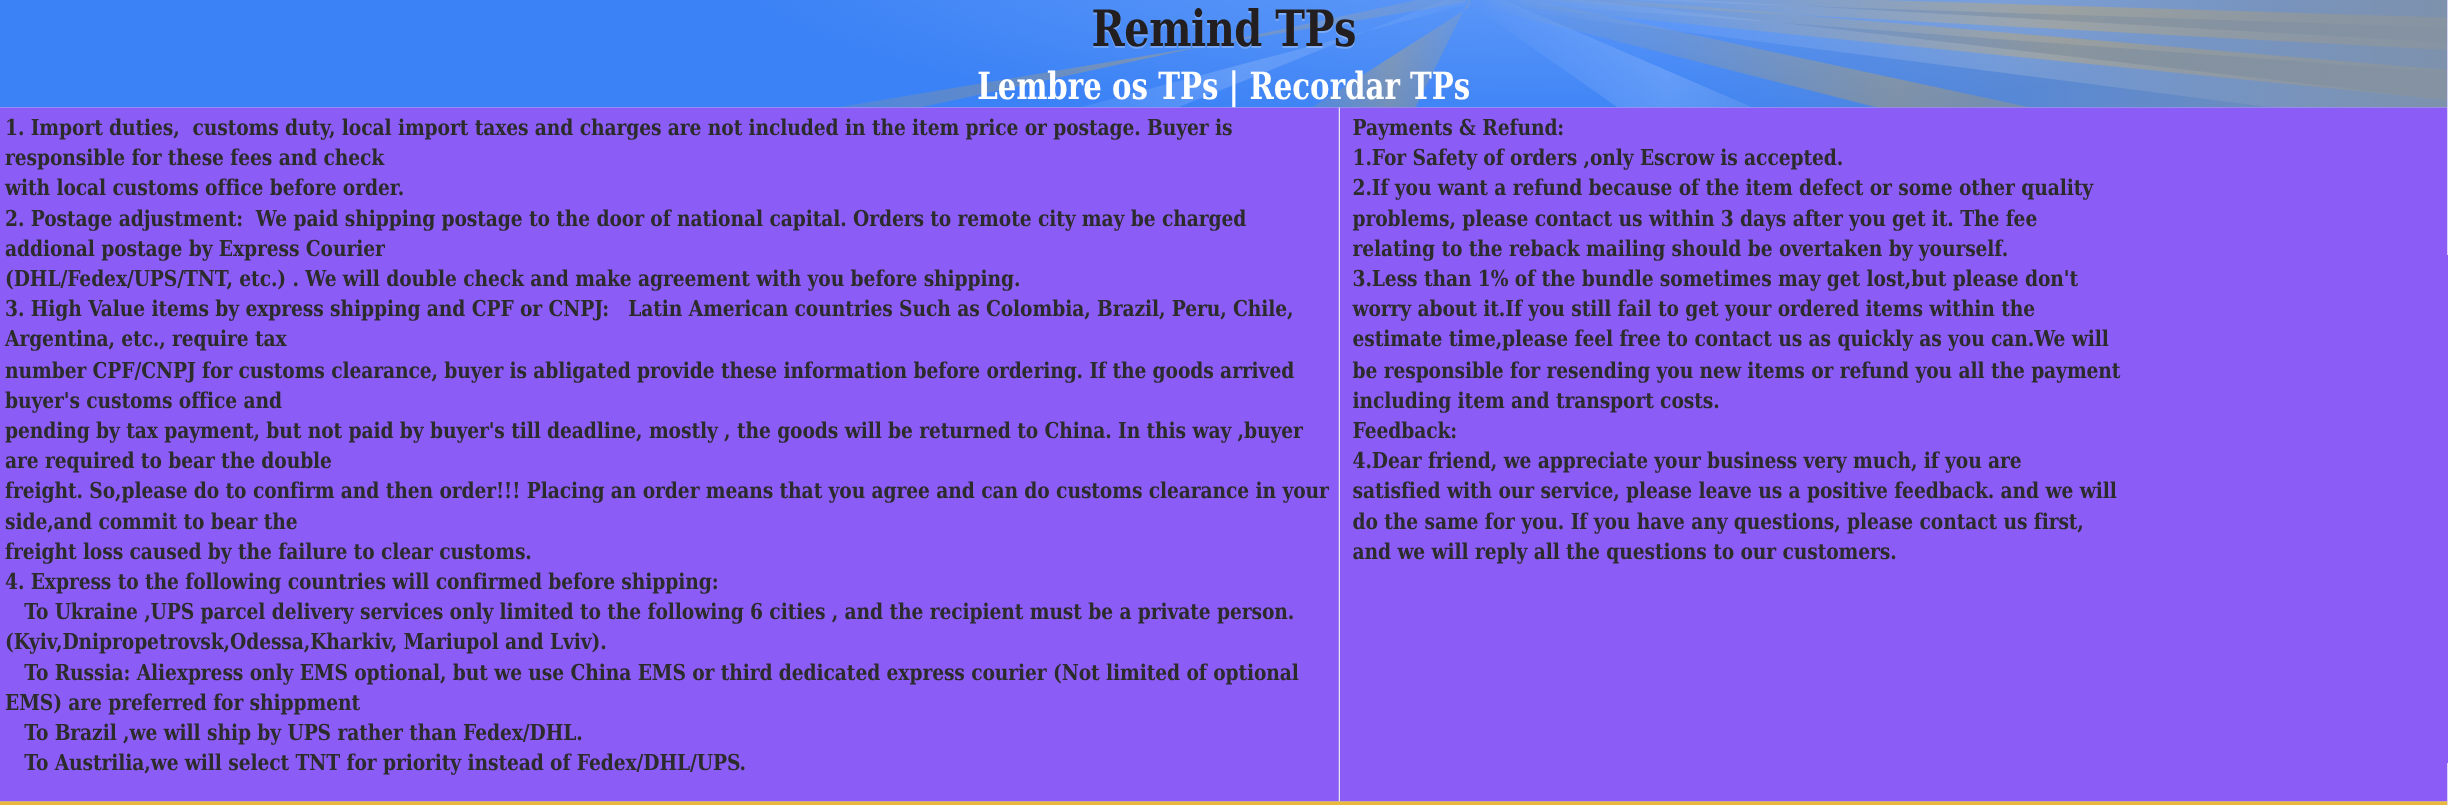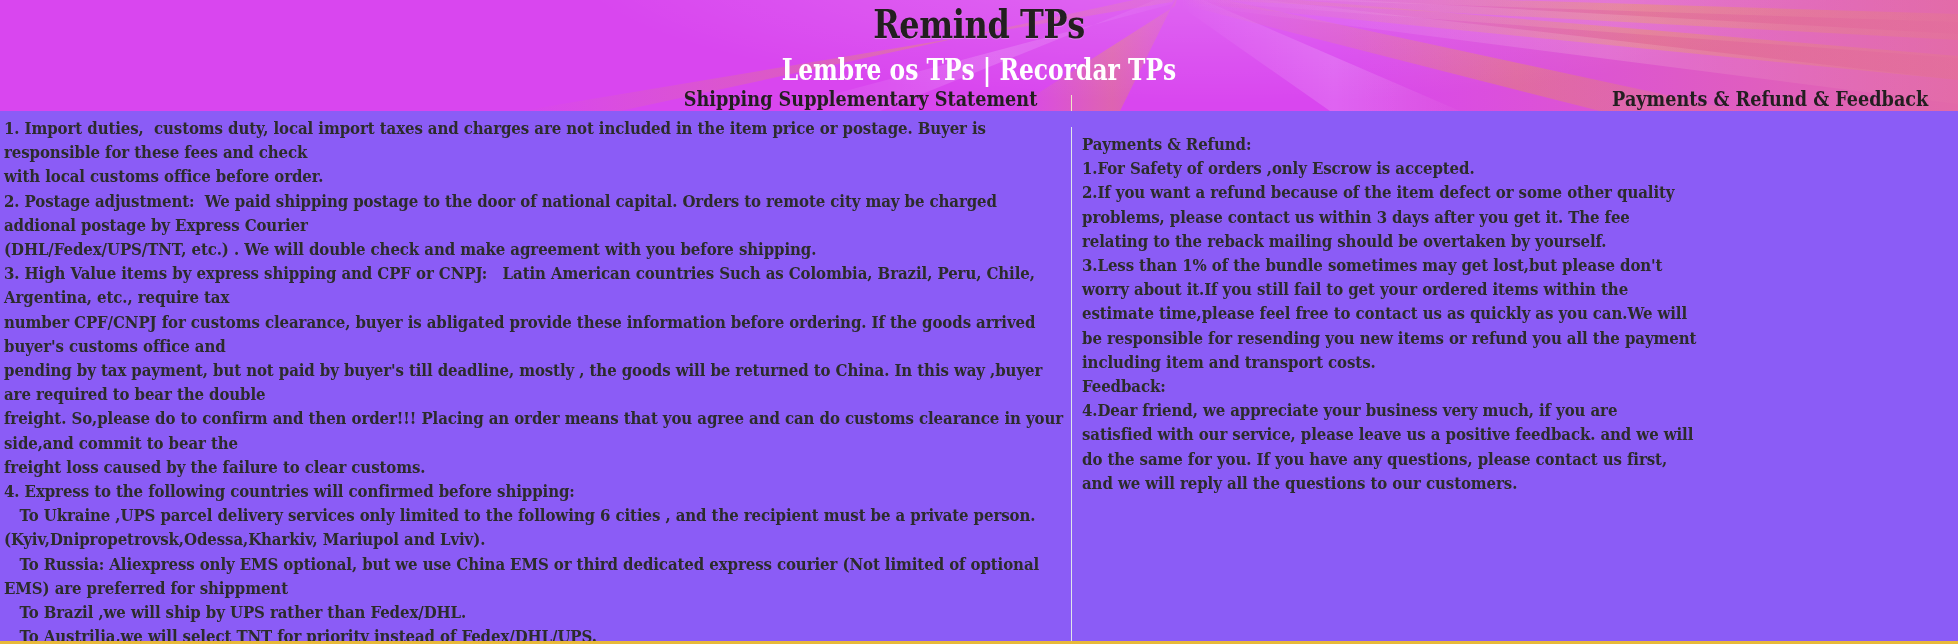--- a/index.html
+++ b/index.html
@@ -17,22 +17,22 @@
     height: 644px;
     overflow: hidden;
     background: #F5F8FC;
     border-bottom: 3px solid #E8B93A;
   }
 
   
   .banner {
     position: relative;
     width: 1958px;
-    height: 111px;
-    background: #d946ef;
+    height: 86px;
+    background: #3b82f6;
     overflow: hidden;
   }
   
   .rays {
     position: absolute;
     left: 0; top: 0;
     width: 1958px; height: 111px;
     pointer-events: none;
   }
   .glowtop {
@@ -111,21 +111,20 @@
     background: #8b5cf6;
   }
   .col-left {
     width: 1071px;
     padding: 5px 8px 0 4px;
   }
   .col-right {
     width: 887px;
     padding: 5px 10px 0 10px;
     border-left: 1px solid #DFE4EB;
-    margin-top: 16px;
   }
 
   .txt {
     font-family: "DejaVu Serif", "Liberation Serif", serif;
     font-weight: bold;
     font-size: 17.5px;
     line-height: 24.2px;
     color: #2C2C2C;
     white-space: pre-wrap;
     letter-spacing: -0.1px;

